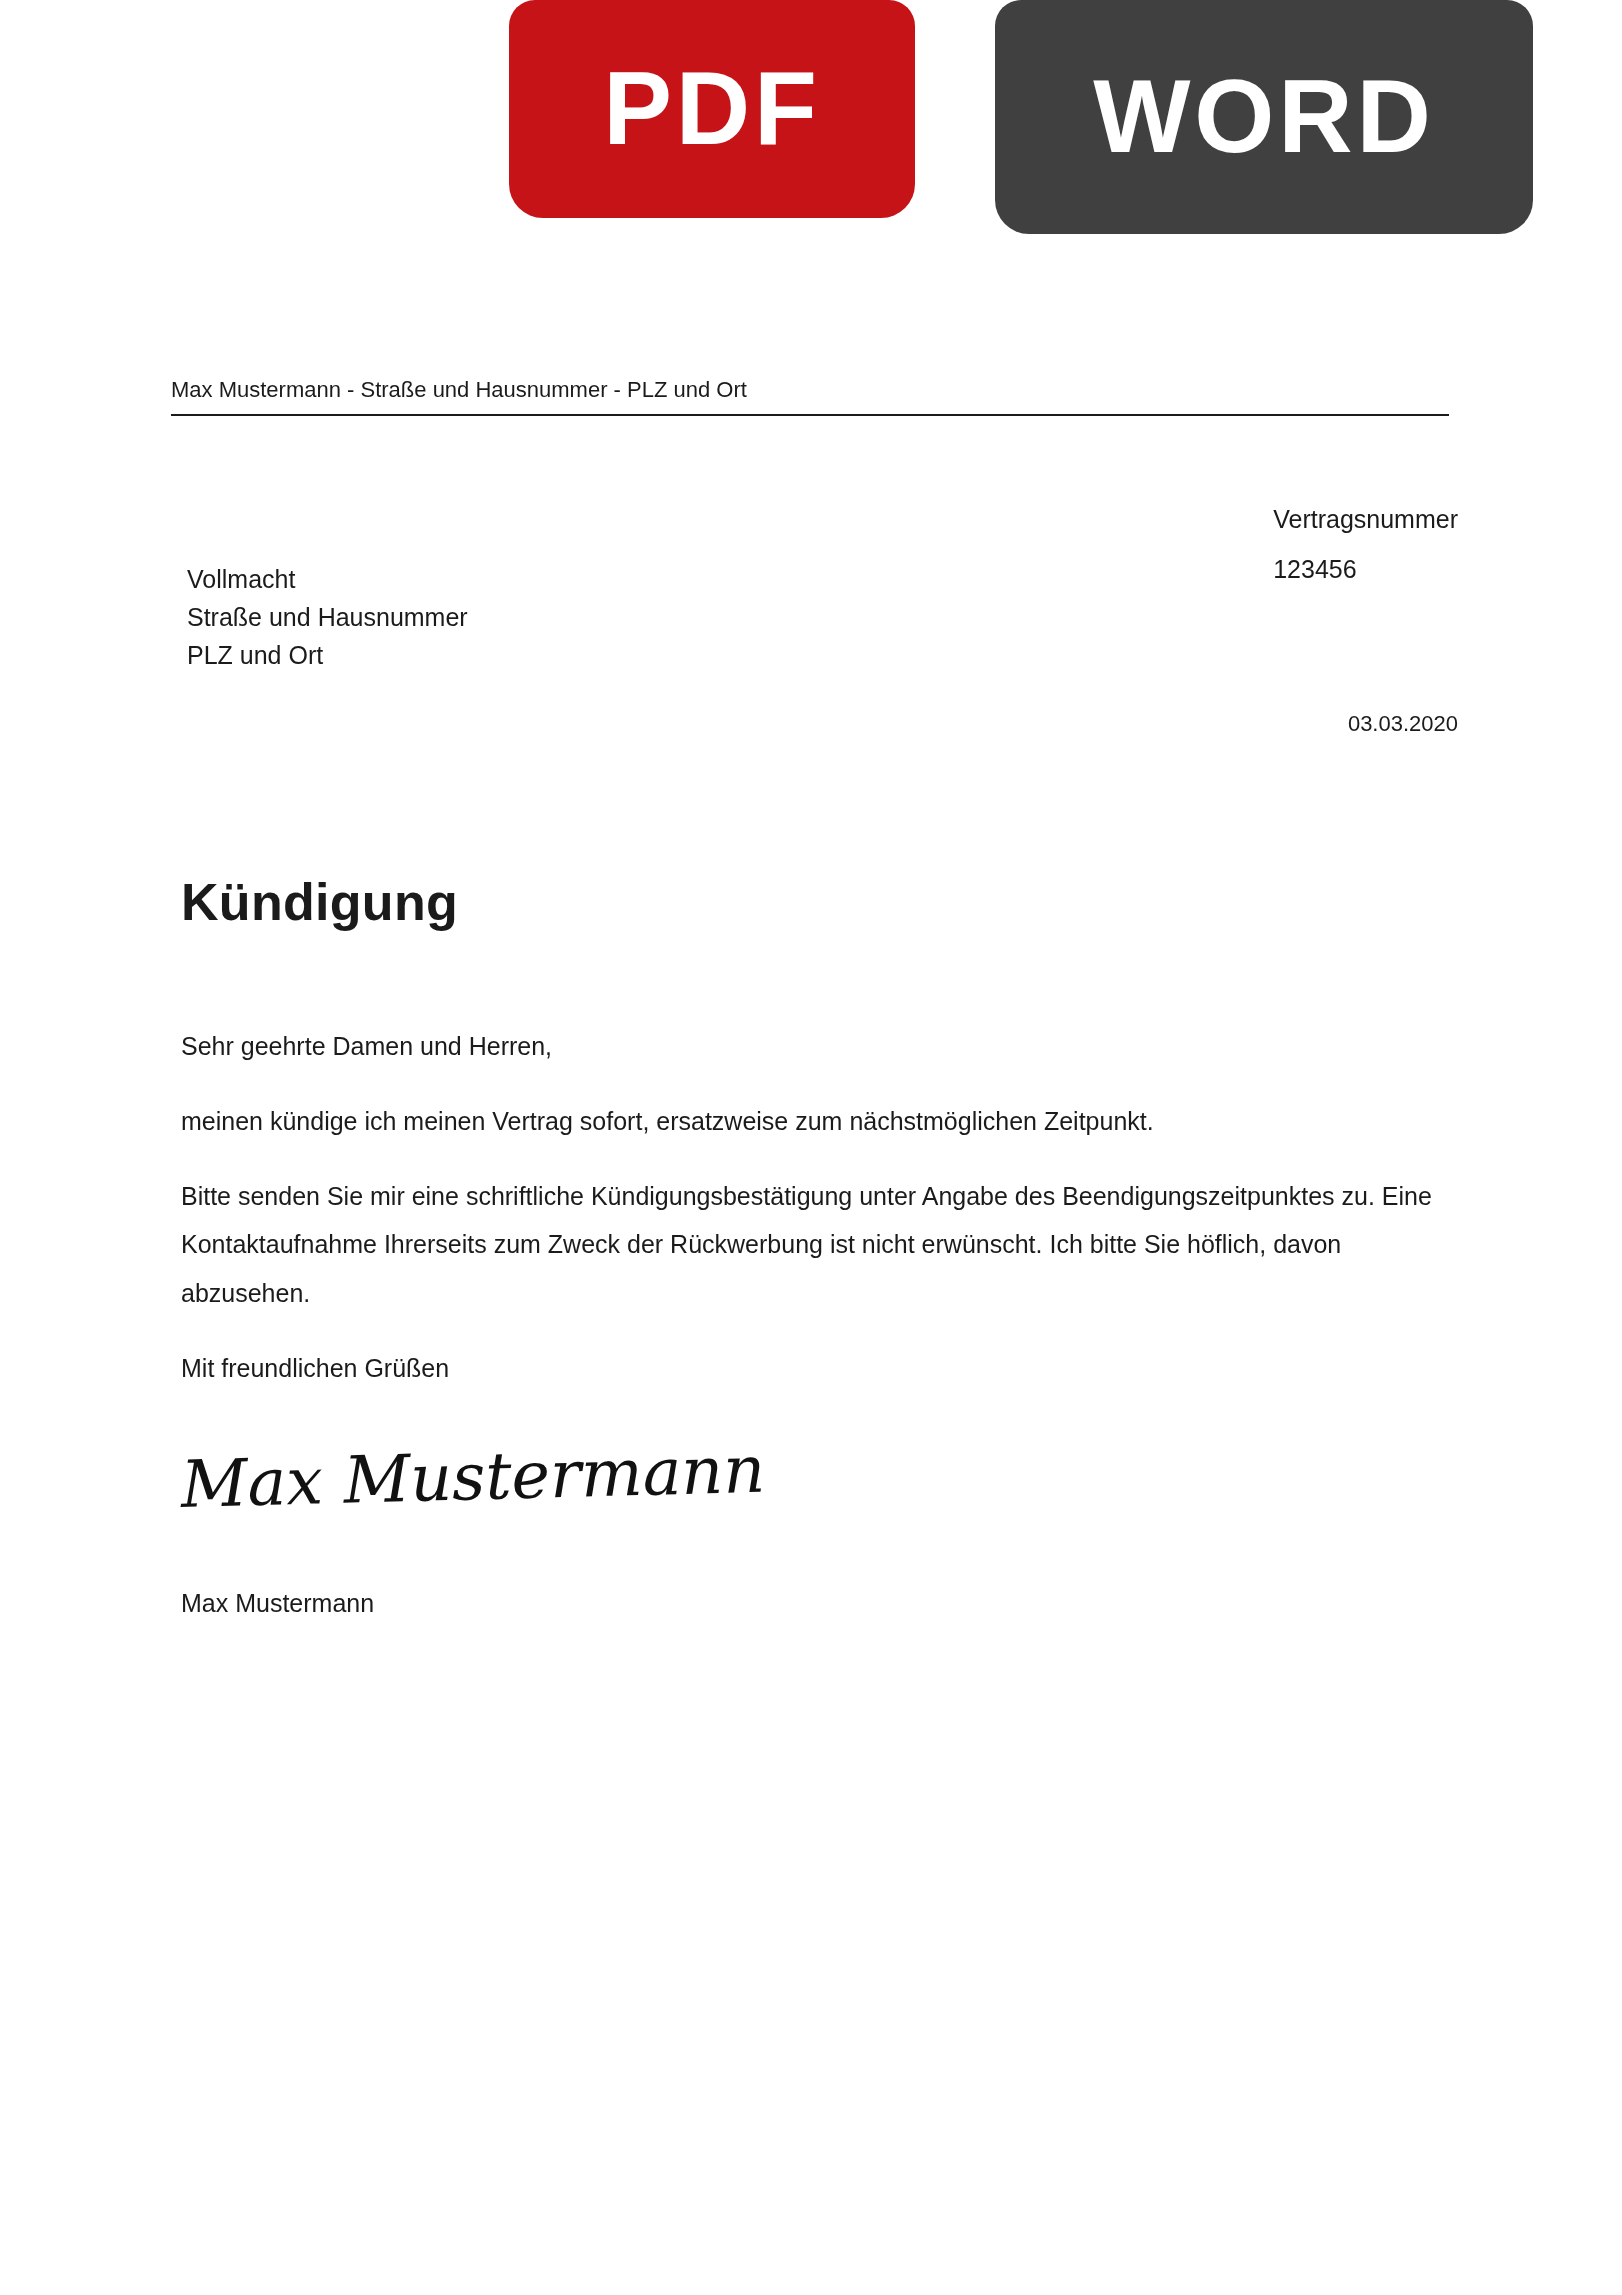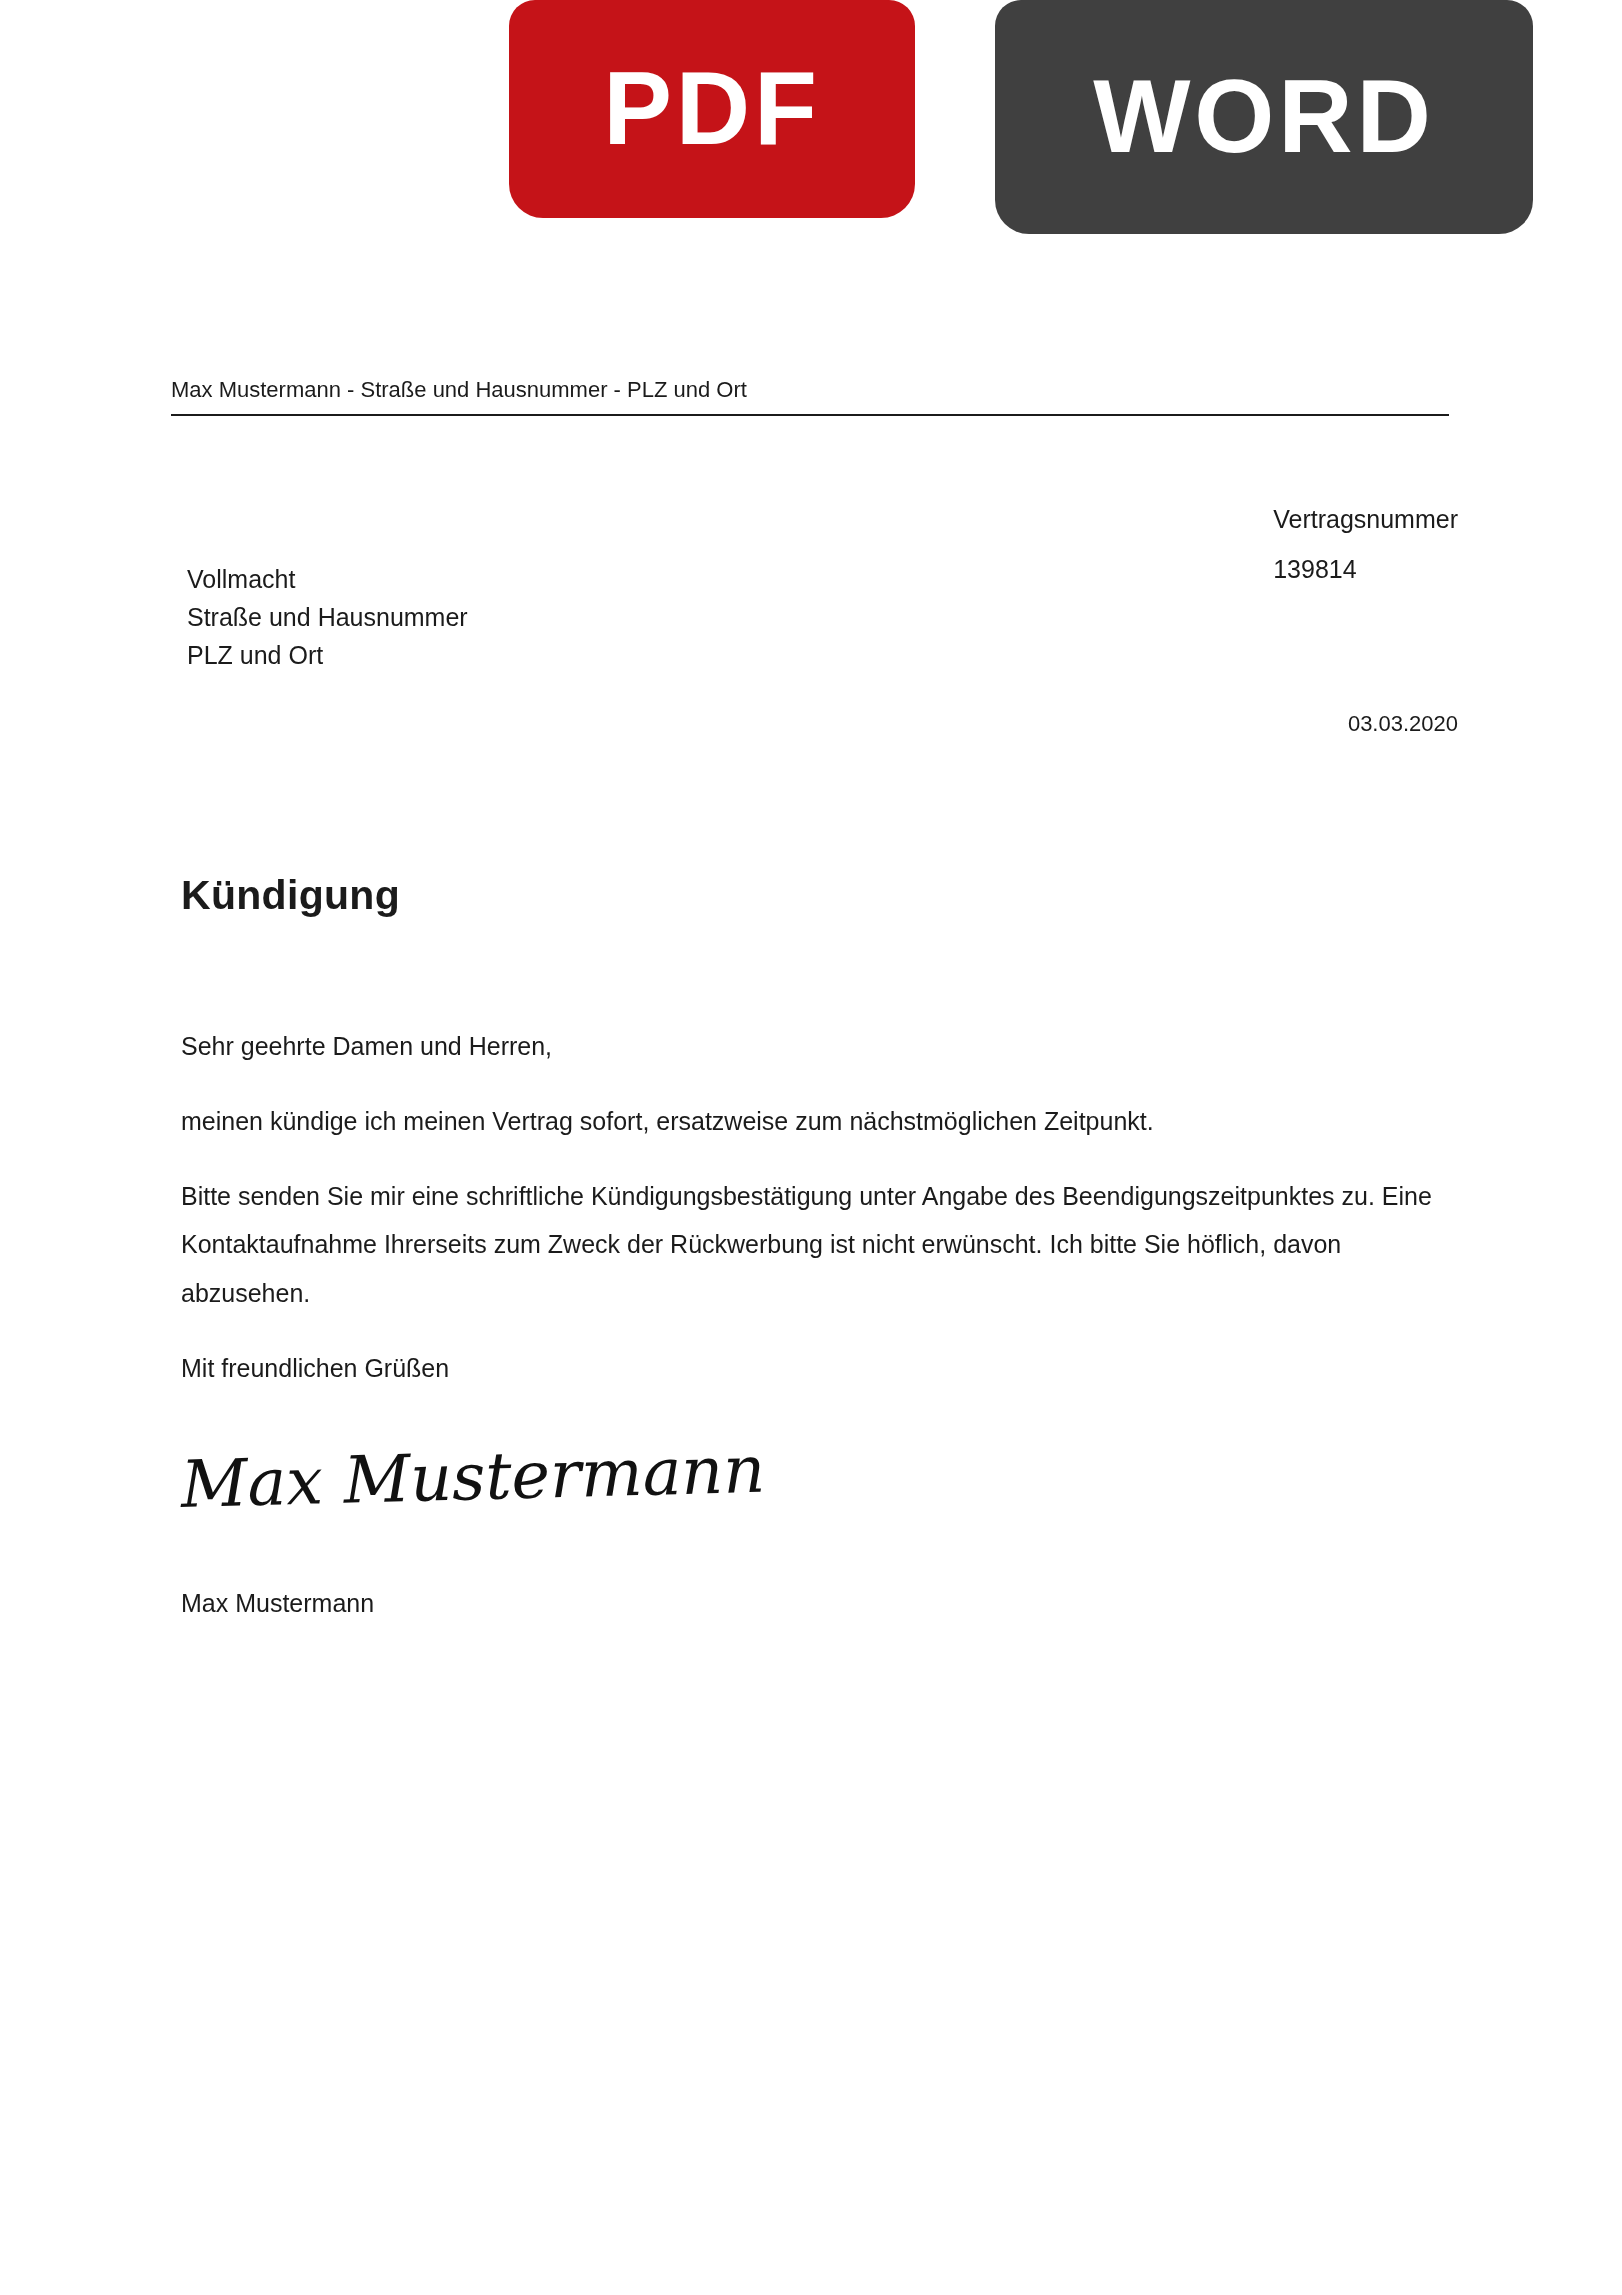--- a/index.html
+++ b/index.html
@@ -71,21 +71,21 @@
     top: 711px;
     font-size: 22px;
     text-align: right;
   }
 
   
   .subject {
     position: absolute;
     left: 181px;
     top: 872px;
-    font-size: 41px;
+    font-size: 52px;
     font-weight: 700;
     letter-spacing: 0.3px;
   }
   .body-text {
     position: absolute;
     left: 181px;
     top: 1022px;
     width: 1276px;
     font-size: 25px;
   }
@@ -123,21 +123,21 @@
     <span>PDF</span>
   </div>
   <div class="badge badge-word rounded-top" style="background-color: #404040;">
     <span>WORD</span>
   </div>
 
   <div class="sender-line">Max Mustermann - Straße und Hausnummer - PLZ und Ort</div>
 
   <div class="ref-block">
     <span class="ref-label">Vertragsnummer</span>
-    <span class="ref-value">139814</span>
+    <span class="ref-value">123456</span>
   </div>
 
   <div class="address-block">
     <span>Vollmacht</span>
     <span>Straße und Hausnummer</span>
     <span>PLZ und Ort</span>
   </div>
 
   <div class="letter-date">03.03.2020</div>
 

